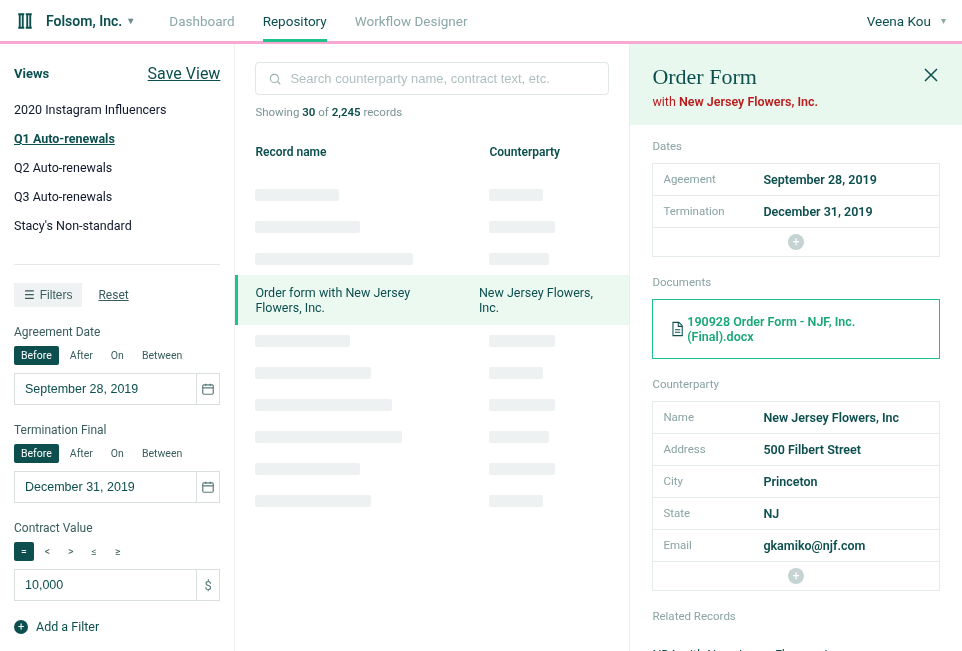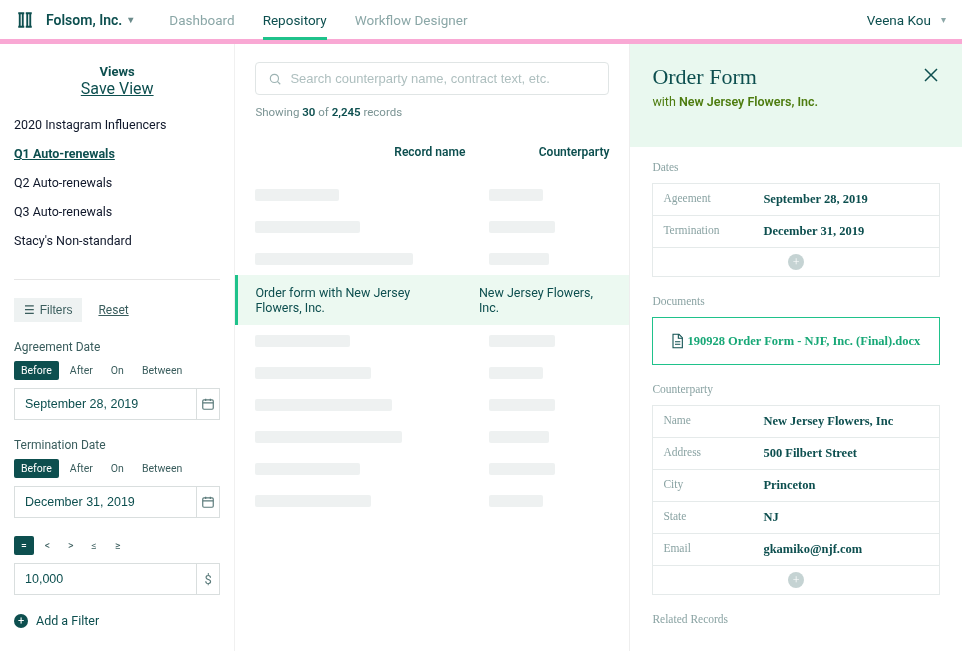--- a/index.html
+++ b/index.html
@@ -1,30 +1,30 @@
 <!DOCTYPE html>
 <html><head>
 <meta charset="utf-8">
 <style>
 * { box-sizing: border-box; margin: 0; padding: 0; }
 body { font-family: -apple-system, BlinkMacSystemFont, "Segoe UI", Roboto, sans-serif; font-size: 13px; color: #1e3a3a; background: #fff; width: 962px; height: 651px; overflow: hidden; }
-.topbar { display: flex; align-items: center; height: 44px; padding: 0 16px; border-bottom: 5px solid #f9a8d4; }
+.topbar { display: flex; align-items: center; height: 44px; padding: 0 16px; border-bottom: 3px solid #f9a8d4; }
 .logo-icon { width: 18px; height: 18px; margin-right: 12px; color: #0d4f4f; }
 .org { font-weight: 600; color: #0d4f4f; font-size: 14px; display: flex; align-items: center; cursor: pointer; }
 .org .chev { margin-left: 6px; font-size: 10px; color: #6b8b8b; }
 .nav { display: flex; margin-left: 36px; gap: 28px; height: 100%; align-items: center; }
 .nav-item { color: #8ba7a7; font-size: 13.5px; height: 100%; display: flex; align-items: center; cursor: pointer; position: relative; }
 .nav-item.active { color: #0d4f4f; font-weight: 400; }
 .nav-item.active::after { content: ""; position: absolute; bottom: -1px; left: 0; right: 0; height: 3px; background: #1fc28b; }
 .user { margin-left: auto; color: #0d4f4f; font-size: 13.5px; display: flex; align-items: center; cursor: pointer; }
 .user .chev { margin-left: 10px; font-size: 10px; color: #8ba7a7; }
 
 .layout { display: flex; height: calc(651px - 44px); }
 .sidebar { width: 240px; padding: 20px 14px 0 14px; border-right: 1px solid #f0f0f0; overflow-y: auto; }
-.views-header { display: flex; justify-content: space-between; align-items: center; margin-bottom: 12px; flex-direction: column; }
+.views-header { display: flex; justify-content: space-between; align-items: center; margin-bottom: 12px; }
 .views-title { font-weight: 700; color: #0d4f4f; font-size: 13px; }
 .save-view { font-size: 16px; text-decoration: underline; color: #0d4f4f; cursor: pointer; }
 .view-list { list-style: none; margin-bottom: 24px; }
 .view-list li { padding: 7px 0; color: #0f172a; font-size: 12.5px; cursor: pointer; }
 .view-list li.active { font-weight: 700; text-decoration: underline; color: #0d4f4f; }
 .divider { height: 1px; background: #e6e6e6; margin: 8px 0 18px 0; }
 
 .filters-row { display: flex; align-items: center; gap: 16px; margin-bottom: 18px; }
 .filters-btn { background: #eef2f2; border: none; padding: 5px 10px; font-size: 12px; color: #3a5d5d; display: flex; align-items: center; gap: 5px; cursor: pointer; }
 .reset { font-size: 12px; text-decoration: underline; color: #3a5d5d; cursor: pointer; }
@@ -40,45 +40,45 @@
 .add-filter { display: flex; align-items: center; gap: 8px; font-size: 12.5px; color: #0d4f4f; cursor: pointer; margin-top: 6px; }
 .add-filter .plus-circle { width: 14px; height: 14px; border-radius: 50%; background: #0d4f4f; color: #fff; display: flex; align-items: center; justify-content: center; font-size: 11px; line-height: 1; }
 
 .main { flex: 1; padding: 18px 20px 0 20px; }
 .search-wrap { border: 1px solid #e0e5e5; border-radius: 4px; display: flex; align-items: center; padding: 8px 12px; color: #9db3b3; margin-bottom: 10px; }
 .search-wrap input { border: none; outline: none; flex: 1; font-size: 13px; color: #2a4545; background: transparent; }
 .search-wrap input::placeholder { color: #aebfbf; }
 .showing { font-size: 11.5px; color: #7a9393; margin-bottom: 26px; }
 .showing b { color: #0d4f4f; font-weight: 600; }
 
-.cols { display: flex; gap: 24px; margin-bottom: 20px; text-align: right; }
+.cols { display: flex; gap: 24px; margin-bottom: 20px; }
 .col-header { font-size: 12px; color: #0d4f4f; font-weight: 600; }
 .col1 { width: 210px; }
 .col2 { flex: 1; }
 
 .row { display: flex; gap: 24px; align-items: center; padding: 10px 0; position: relative; }
 .row .pl1 { width: 210px; }
 .row .pl2 { width: 120px; }
 .placeholder { height: 12px; background: #eef1f1; border-radius: 2px; }
 .pl1 .placeholder { width: 60%; }
 .pl2 .placeholder { width: 60%; }
 .row.active { background: #ecf9f1; margin-left: -20px; padding-left: 20px; margin-right: -20px; padding-right: 20px; }
 .row.active::before { content: ""; position: absolute; left: 0; top: 0; bottom: 0; width: 3px; background: #1fc28b; }
 .row.active .cell { font-size: 12.5px; color: #0d4f4f; }
 .row.active .pl1, .row.active .pl2 { display: flex; align-items: flex-start; }
 
 
 .panel { width: 340px; background: #fff; border-left: 1px solid #eee; overflow-y: auto; }
-.panel-header { background: #e9f8ef; padding: 20px 22px 38px 22px; position: relative; }
+.panel-header { background: #e9f8ef; padding: 20px 22px 16px 22px; position: relative; }
 .panel-title { font-family: Georgia, serif; font-size: 22px; color: #0d4f4f; margin-bottom: 4px; }
-.panel-sub { font-size: 12.5px; color: #4d7c0f; }
+.panel-sub { font-size: 12.5px; color: #b91c1c; }
 .panel-sub b { font-weight: 600; }
 .close-x { position: absolute; top: 22px; right: 22px; cursor: pointer; color: #0d4f4f; }
 
-.section { padding: 14px 22px 4px 22px; font-family: Liberation Serif, serif; }
+.section { padding: 14px 22px 4px 22px; }
 .sec-label { font-size: 11.5px; color: #8aa3a3; margin-bottom: 10px; }
 .meta-table { border: 1px solid #e5eaea; }
 .meta-row { display: flex; border-bottom: 1px solid #e5eaea; }
 .meta-row:last-child { border-bottom: none; }
 .meta-key { width: 100px; padding: 8px 10px; font-size: 11.5px; color: #8aa3a3; }
 .meta-val { flex: 1; padding: 8px 10px; font-size: 12.5px; color: #0d4f4f; font-weight: 600; }
 .meta-table .add-row { display: flex; justify-content: center; padding: 6px; }
 .add-circle { width: 16px; height: 16px; border-radius: 50%; background: #c5d3d3; color: #fff; display: flex; align-items: center; justify-content: center; font-size: 12px; cursor: pointer; }
 
 .doc-box { border: 1.5px solid #1fc28b; padding: 14px 16px; display: flex; align-items: center; gap: 2px; color: #18a877; font-size: 12.5px; font-weight: 600; cursor: pointer; }
@@ -153,39 +153,40 @@
         <div class="suffix">
           <svg width="14" height="14" viewBox="0 0 24 24" fill="none" stroke="currentColor" stroke-width="2">
               <rect x="3" y="5" width="18" height="16" rx="2"></rect>
               <path d="M16 3v4M8 3v4M3 10h18"></path>
             </svg>
         </div>
       </div>
     </div>
 
     <div class="filter-group">
-      <div class="filter-label">Termination Date</div>
+      <div class="filter-label">Termination Final</div>
       <div class="pill-row">
         <span class="pill active">Before</span>
         <span class="pill">After</span>
         <span class="pill">On</span>
         <span class="pill">Between</span>
       </div>
       <div class="filter-input">
         <input value="December 31, 2019" style="">
         <div class="suffix">
           <svg width="14" height="14" viewBox="0 0 24 24" fill="none" stroke="currentColor" stroke-width="2">
               <rect x="3" y="5" width="18" height="16" rx="2"></rect>
               <path d="M16 3v4M8 3v4M3 10h18"></path>
             </svg>
         </div>
       </div>
     </div>
 
     <div class="filter-group">
+      <div class="filter-label">Contract Value</div>
       <div class="pill-row">
         <span class="pill active">=</span>
         <span class="pill">&lt;</span>
         <span class="pill">&gt;</span>
         <span class="pill">≤</span>
         <span class="pill">≥</span>
       </div>
       <div class="filter-input">
         <input value="10,000" style="">
         <div class="suffix">$</div>

